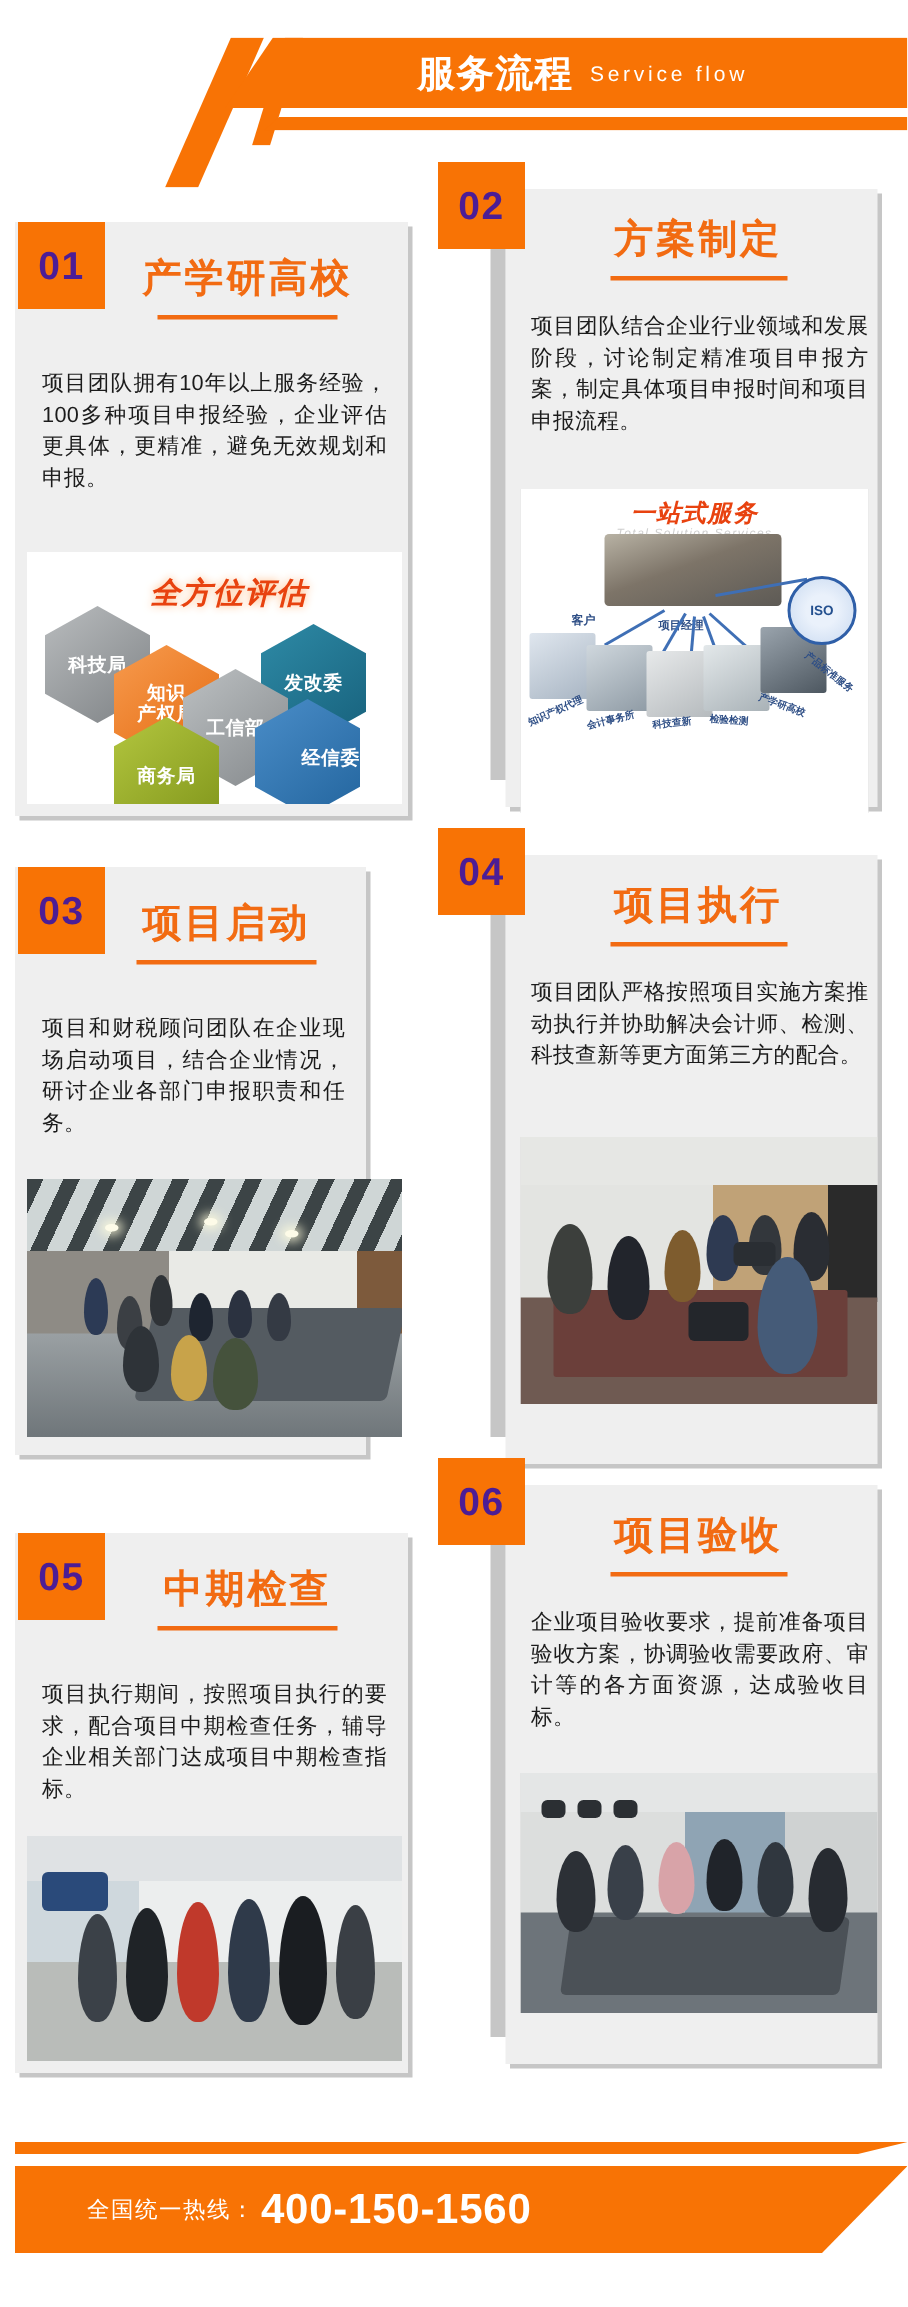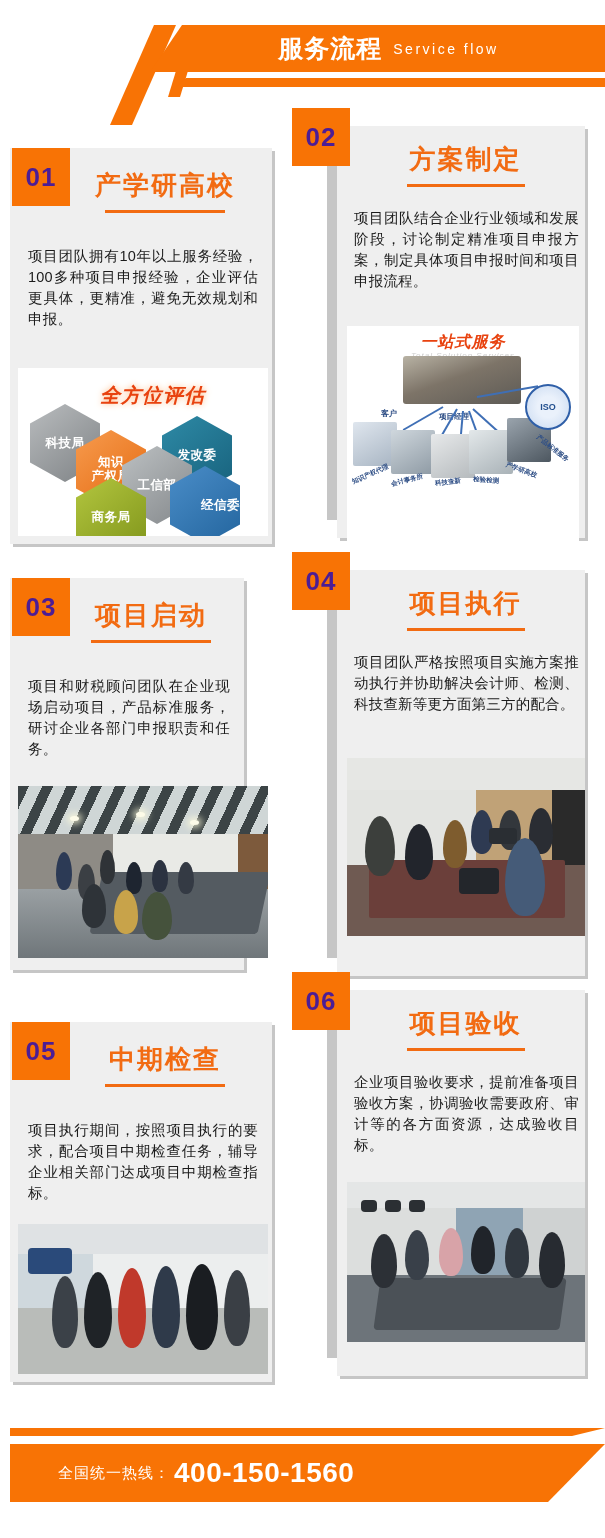--- a/index.html
+++ b/index.html
@@ -177,21 +177,21 @@
   <div class="card-desc" style="left:18px; right:14px; top:98px;">项目团队拥有10年以上服务经验，100多种项目申报经验，企业评估更具体，更精准，避免无效规划和申报。</div>
   <div class="photo" style="left:8px; top:220px; width:250px; height:168px;">
     <div class="hexwrap">
       <div class="hex-title" style="left:82px; top:14px;">全方位评估</div>
       <div class="hex" style="left:12px; top:36px; background:linear-gradient(140deg,#b9bcbe,#7e8285);">
         <span>科技局</span>
       </div>
       <div class="hex" style="left:58px; top:62px; background:linear-gradient(140deg,#f79b4e,#e4690f);">
         <span>知识<br>产权局</span>
       </div>
-      <div class="hex" style="left:144px; top:48px; background:linear-gradient(140deg,#2e8aa6,#17617c);text-align:right;">
+      <div class="hex" style="left:156px; top:48px; background:linear-gradient(140deg,#2e8aa6,#17617c);text-align:right;">
         <span>发改委</span>
       </div>
       <div class="hex" style="left:104px; top:78px; background:linear-gradient(140deg,#bcc0c2,#85898c);">
         <span>工信部</span>
       </div>
       <div class="hex" style="left:152px; top:98px; background:linear-gradient(140deg,#4a8dc8,#23659e);justify-content:flex-end;">
         <span>经信委</span>
       </div>
       <div class="hex" style="left:58px; top:110px; background:linear-gradient(140deg,#b3c63f,#7f941a);">
         <span>商务局</span>
@@ -241,21 +241,21 @@
   </div>
 </div>
 
 <div class="card c-left" style="left:10px; top:578px; width:234px; height:400px;">
   <div class="card-body" style="height:392px;"></div>
   <div class="badge" style="left:2px; top:0px;">03</div>
   <div class="head" style="left:62px; top:20px; right:14px;">
     <div class="card-title">项目启动</div>
     <div class="title-rule" style="width:120px;"></div>
   </div>
-  <div class="card-desc" style="left:18px; right:14px; top:98px;">项目和财税顾问团队在企业现场启动项目，产品标准服务，研讨企业各部门申报职责和任务。</div>
+  <div class="card-desc" style="left:18px; right:14px; top:98px;">项目和财税顾问团队在企业现场启动项目，结合企业情况，研讨企业各部门申报职责和任务。</div>
   <div class="photo" style="left:8px; top:208px; width:250px; height:172px;">
     <div class="scene">
       <div class="ceil" style="background:repeating-linear-gradient(115deg,#3c4446 0 10px,#cfd6d6 10px 22px);"></div>
       <div class="wall" style="background:linear-gradient(90deg,#8e8b85 0 38%,#e9eae6 38% 88%,#7d5a3c 88% 100%);"></div>
       <div class="floor"></div>
       <div class="light" style="left:52px; top:30px;"></div>
       <div class="light" style="left:118px; top:26px;"></div>
       <div class="light" style="left:172px; top:34px;"></div>
       <div class="table" style="left:78px; top:86px; width:168px; height:62px; background:#545b61; transform:skewX(-12deg);"></div>
       <div class="person" style="left:38px; top:66px; width:16px; height:38px; background:#2c3a55;"></div>

